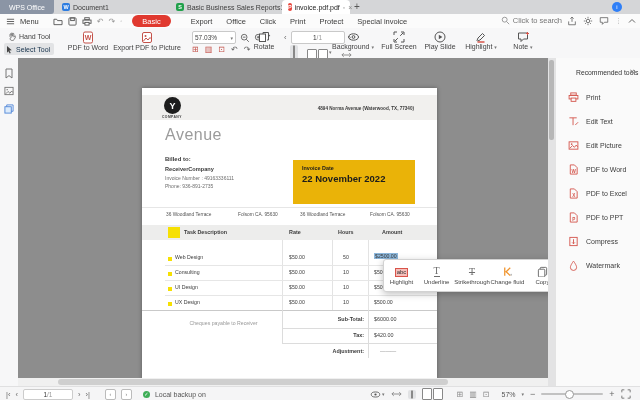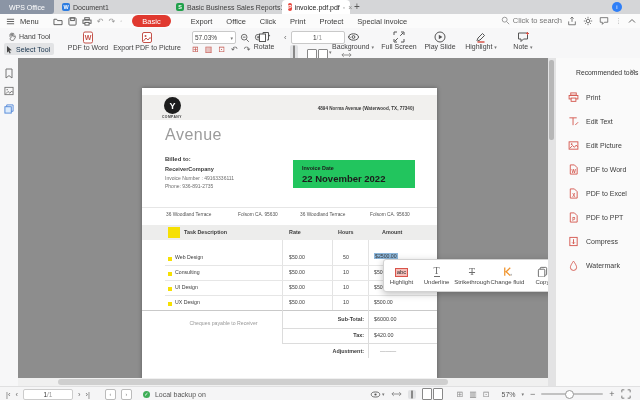--- a/index.html
+++ b/index.html
@@ -53,21 +53,21 @@
   .hthumb{position:absolute;left:40px;top:1px;width:390px;height:6px;background:#cfcfcf;border-radius:3px}
   .vscroll{position:absolute;left:548px;top:58px;width:7px;height:328px;background:#e3e3e4}
   .vthumb{position:absolute;left:1px;top:2px;width:5px;height:80px;background:#b7b7b7;border-radius:2px}
 
   
   .page{position:absolute;left:124px;top:30px;width:295px;height:292px;background:#fff;box-shadow:0 0 4px rgba(0,0,0,.35);overflow:hidden}
   .page .t{position:absolute;white-space:nowrap;color:#3b3b3b}
   .band{position:absolute;left:0;top:7px;width:295px;height:25px;background:#f1f0ee}
   .logo{position:absolute;left:22px;top:9px;width:17px;height:17px;border-radius:50%;background:#1d1d1d;
         color:#fff;font-weight:bold;font-size:9px;display:flex;align-items:center;justify-content:center}
-  .datebox{position:absolute;left:151px;top:72px;width:122px;height:28px;background:#22c55e}
+  .datebox{position:absolute;left:151px;top:72px;width:122px;height:44px;background:#eab308}
   .hline{position:absolute;height:1px;background:#e6e6e6}
   .vline{position:absolute;width:1px;background:#e3e3e3}
   .bullet{position:absolute;width:3.5px;height:3.5px;background:#f6e003}
   .thead{position:absolute;left:0;top:137px;width:295px;height:15px;background:#ededec}
   .sel{background:#8db8dd;color:#14304a;padding:0 1px}
 
   
   .popup{position:absolute;left:365px;top:201px;width:176px;height:31px;background:#fff;border:1px solid #d2d2d2;
          border-radius:3px;box-shadow:0 2px 7px rgba(0,0,0,.25);display:flex;z-index:60}
   .pitem{flex:1;display:flex;flex-direction:column;align-items:center;justify-content:center;gap:2px;

